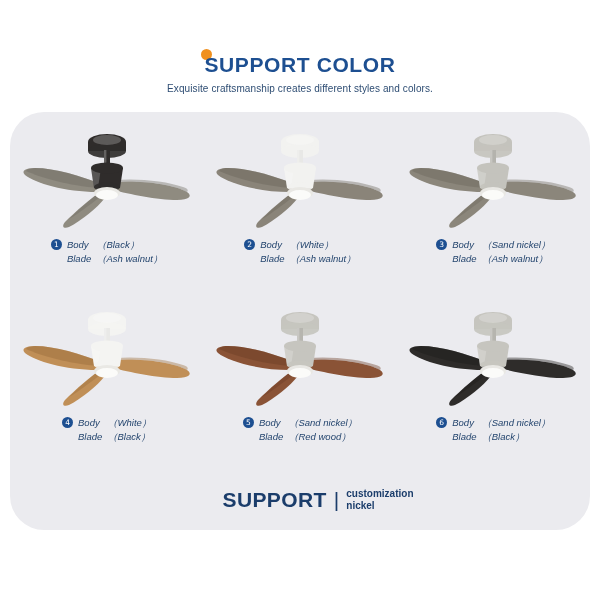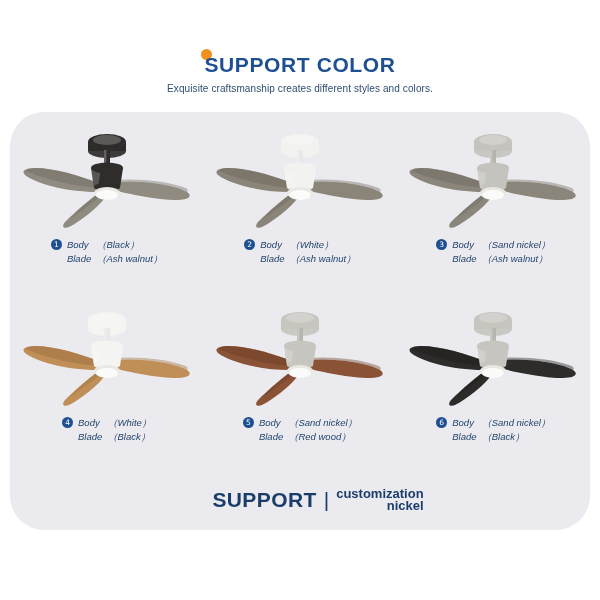--- a/index.html
+++ b/index.html
@@ -147,25 +147,25 @@
     font-weight: bold;
     color: #1b3d6b;
     letter-spacing: 0.4px;
   }
   .support-bar {
     font-size: 21px;
     color: #1b3d6b;
     font-weight: 300;
   }
   .support-sub {
-    font-size: 13px;
+    font-size: 10px;
     font-weight: bold;
     color: #1b3d6b;
     line-height: 12px;
-    text-align: right;
+    text-align: left;
   }
 </style>
 </head>
 <body>
 
 <div class="header">
   <div class="title-wrap">
     <span class="title-dot"></span>
     <span class="title">SUPPORT COLOR</span>
   </div>

